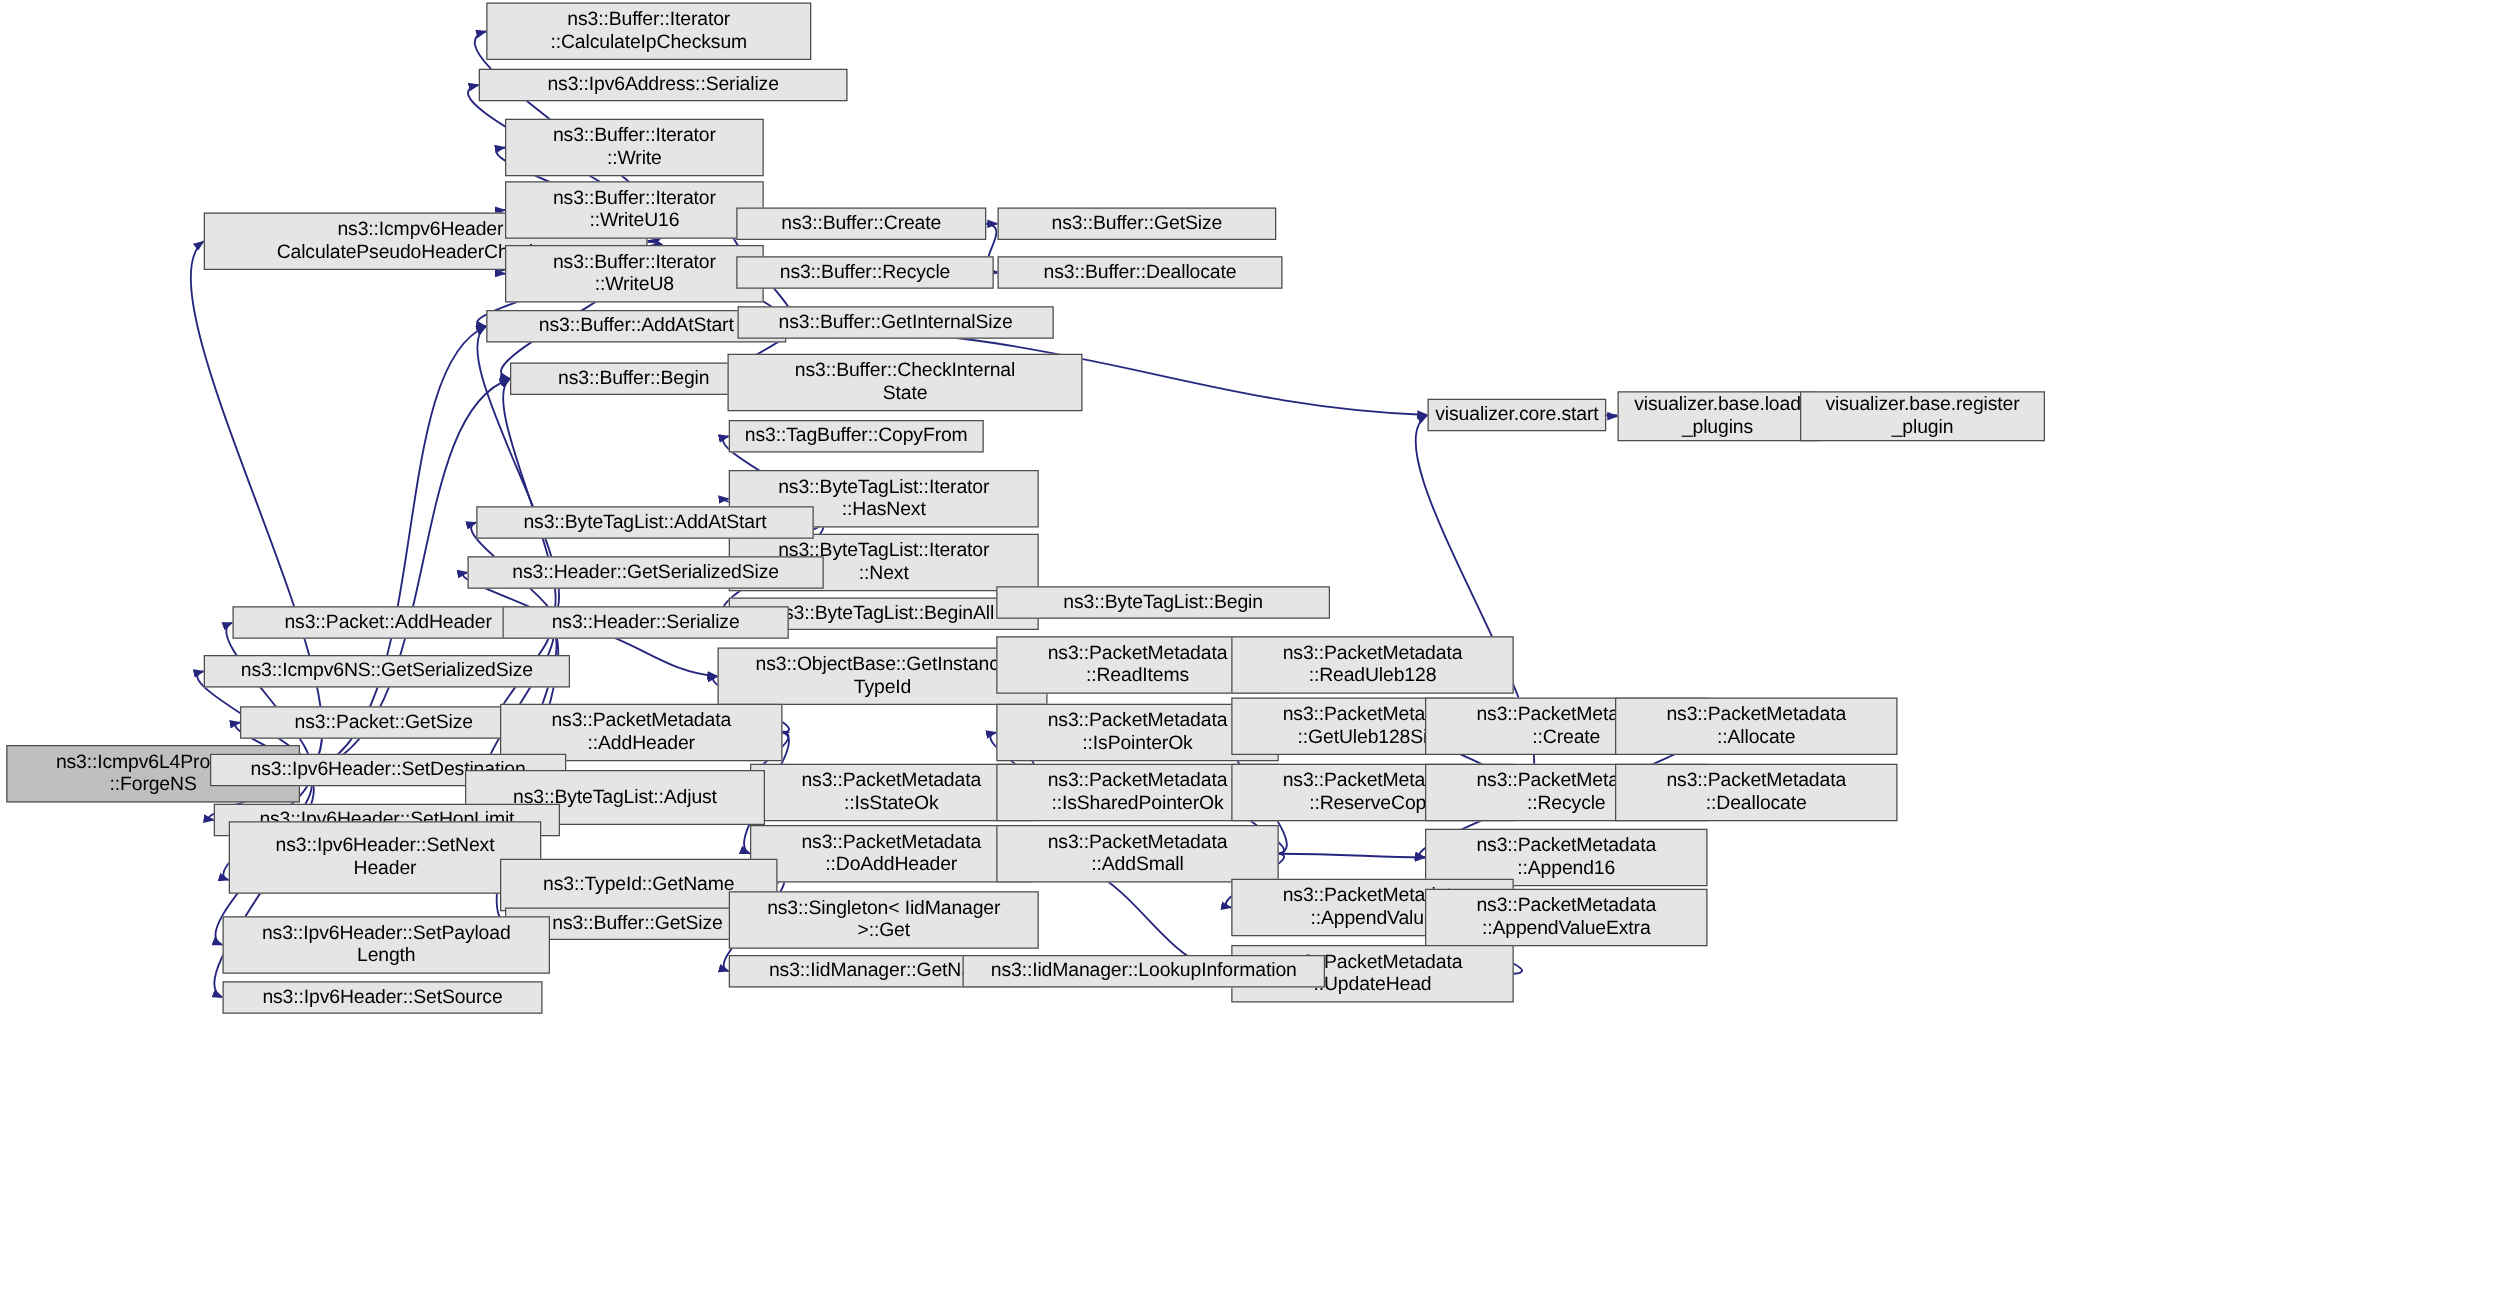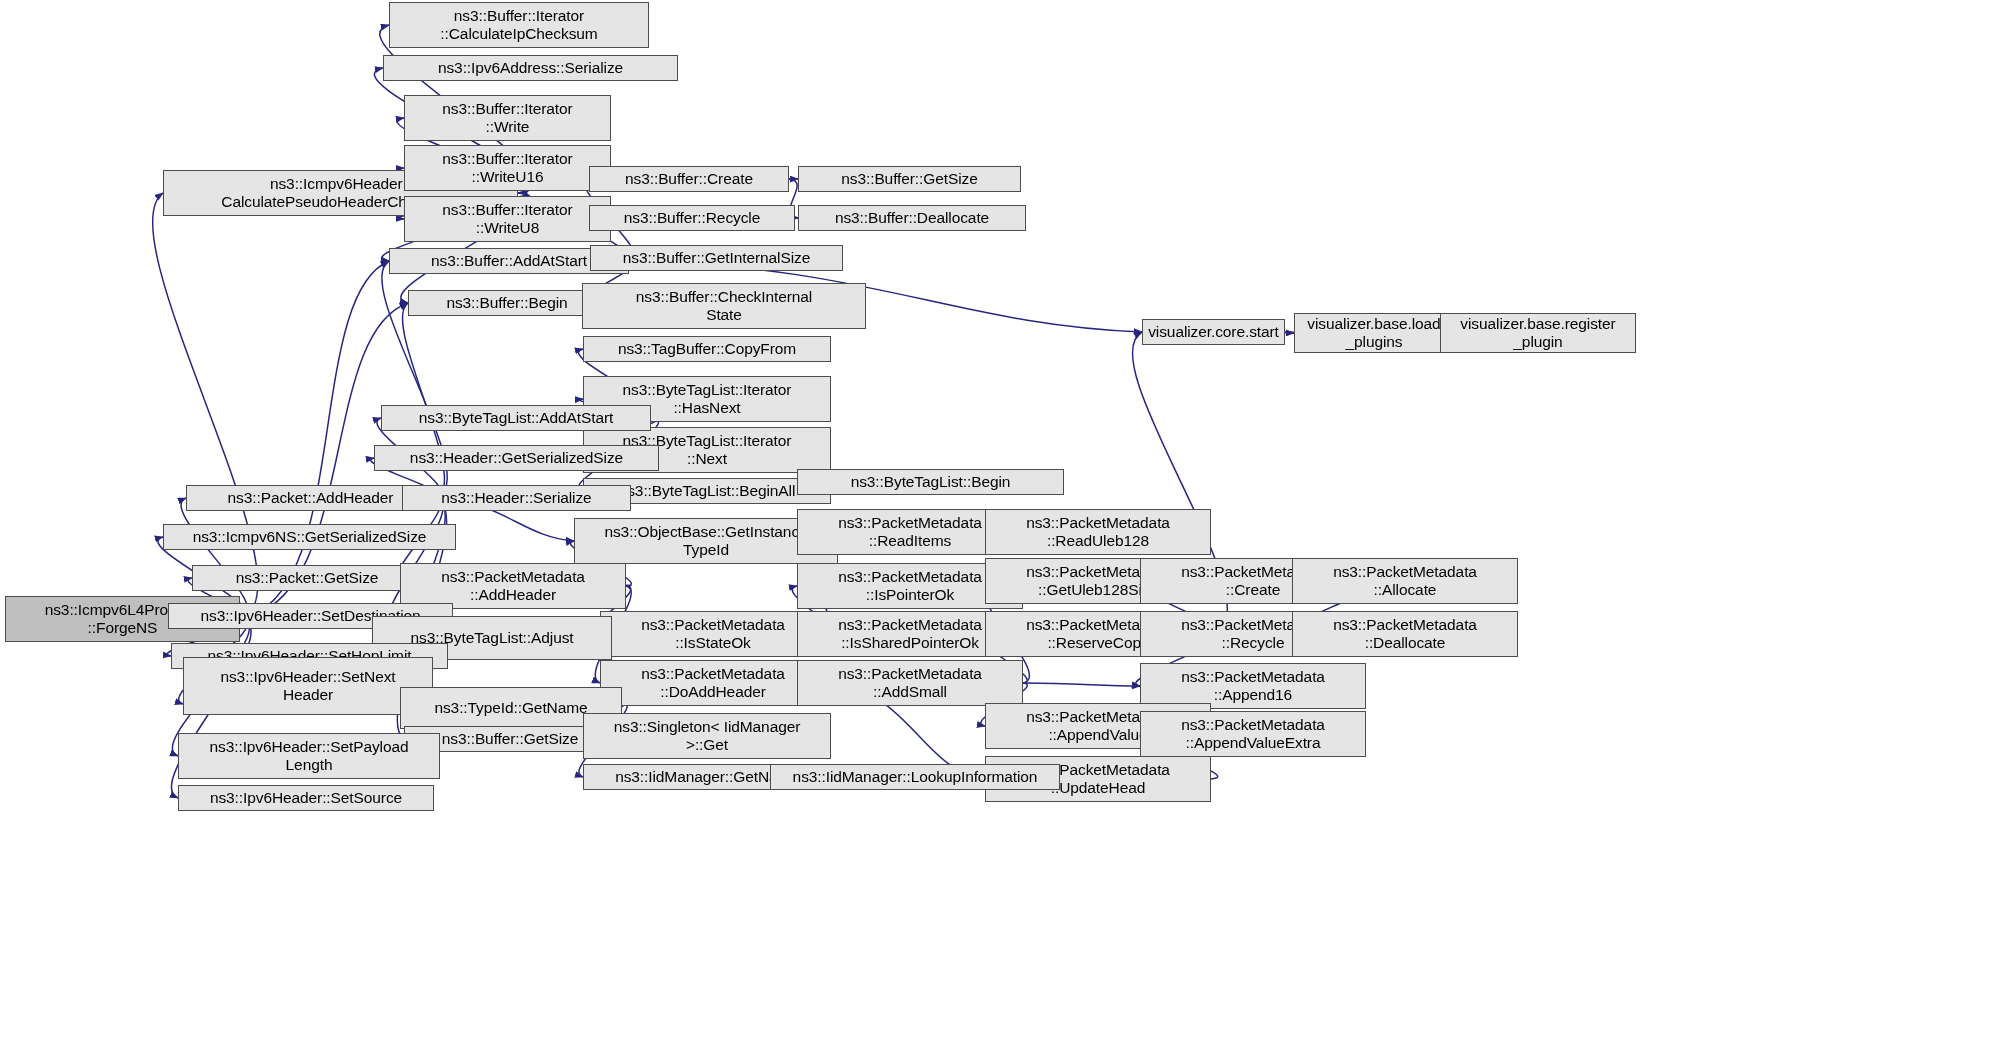--- a/index.html
+++ b/index.html
@@ -131,21 +131,21 @@
 ::WriteU8</div>
       <div class="node" style="left: 389px; top: 248px; width: 240px; height: 26px;">ns3::Buffer::AddAtStart</div>
       <div class="node" style="left: 408px; top: 290px; width: 198px; height: 26px;">ns3::Buffer::Begin</div>
       <div class="node" style="left: 589px; top: 166px; width: 200px; height: 26px;">ns3::Buffer::Create</div>
       <div class="node" style="left: 589px; top: 205px; width: 206px; height: 26px;">ns3::Buffer::Recycle</div>
       <div class="node" style="left: 579px; top: 245px; width: 253px; height: 26px; margin-left: 11px;">ns3::Buffer::GetInternalSize</div>
       <div class="node" style="left: 582px; top: 283px; width: 284px; height: 46px;">ns3::Buffer::CheckInternal
 State</div>
       <div class="node" style="left: 798px; top: 166px; width: 223px; height: 26px;">ns3::Buffer::GetSize</div>
       <div class="node" style="left: 798px; top: 205px; width: 228px; height: 26px;">ns3::Buffer::Deallocate</div>
-      <div class="node" style="left: 583px; top: 336px; width: 248px; height: 26px;">ns3::TagBuffer::CopyFrom</div>
+      <div class="node" style="left: 583px; top: 336px; width: 204px; height: 26px;">ns3::TagBuffer::CopyFrom</div>
       <div class="node" style="left: 583px; top: 376px; width: 248px; height: 46px;">ns3::ByteTagList::Iterator
 ::HasNext</div>
       <div class="node" style="left: 583px; top: 427px; width: 248px; height: 46px;">ns3::ByteTagList::Iterator
 ::Next</div>
       <div class="node" style="left: 381px; top: 405px; width: 270px; height: 26px;">ns3::ByteTagList::AddAtStart</div>
       <div class="node" style="left: 374px; top: 445px; width: 285px; height: 26px;">ns3::Header::GetSerializedSize</div>
       <div class="node" style="left: 583px; top: 478px; width: 248px; height: 26px;">ns3::ByteTagList::BeginAll</div>
       <div class="node" style="left: 797px; top: 469px; width: 267px; height: 26px;">ns3::ByteTagList::Begin</div>
       <div class="node" style="left: 186px; top: 485px; width: 249px; height: 26px;">ns3::Packet::AddHeader</div>
       <div class="node" style="left: 402px; top: 485px; width: 229px; height: 26px;">ns3::Header::Serialize</div>

